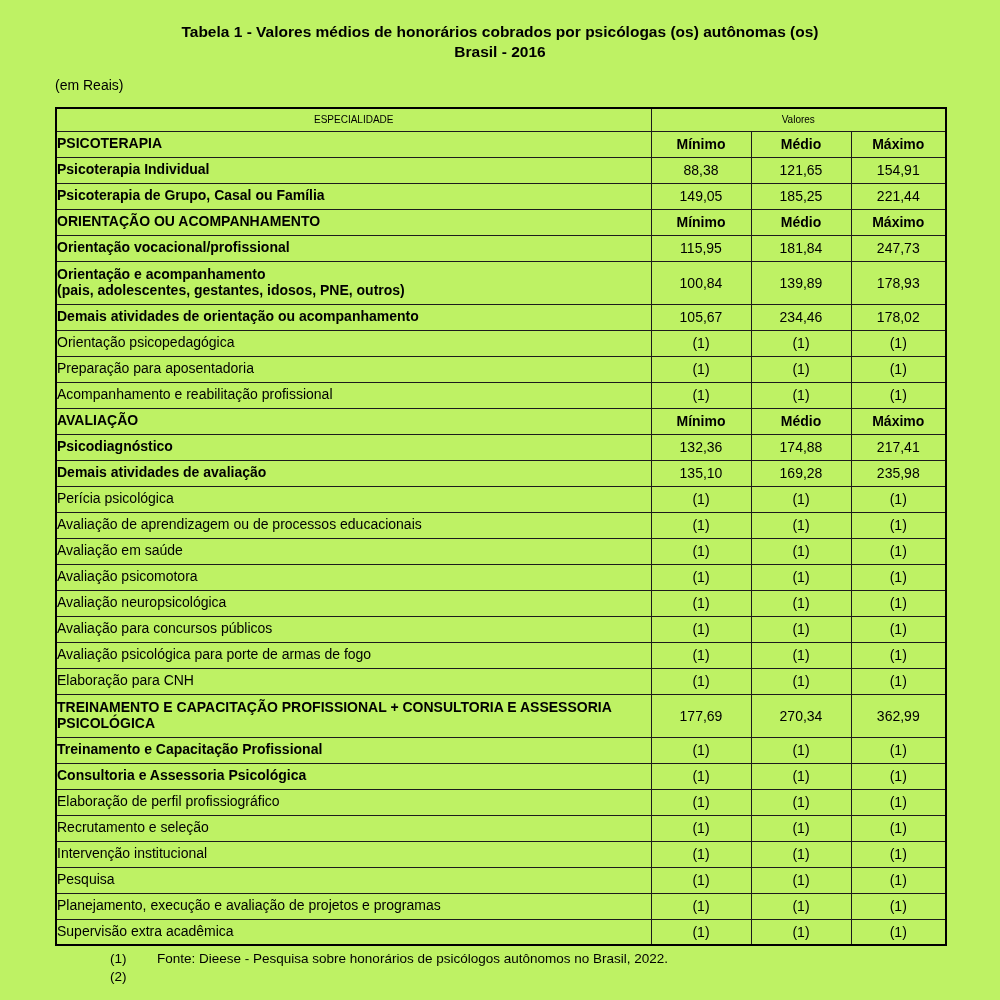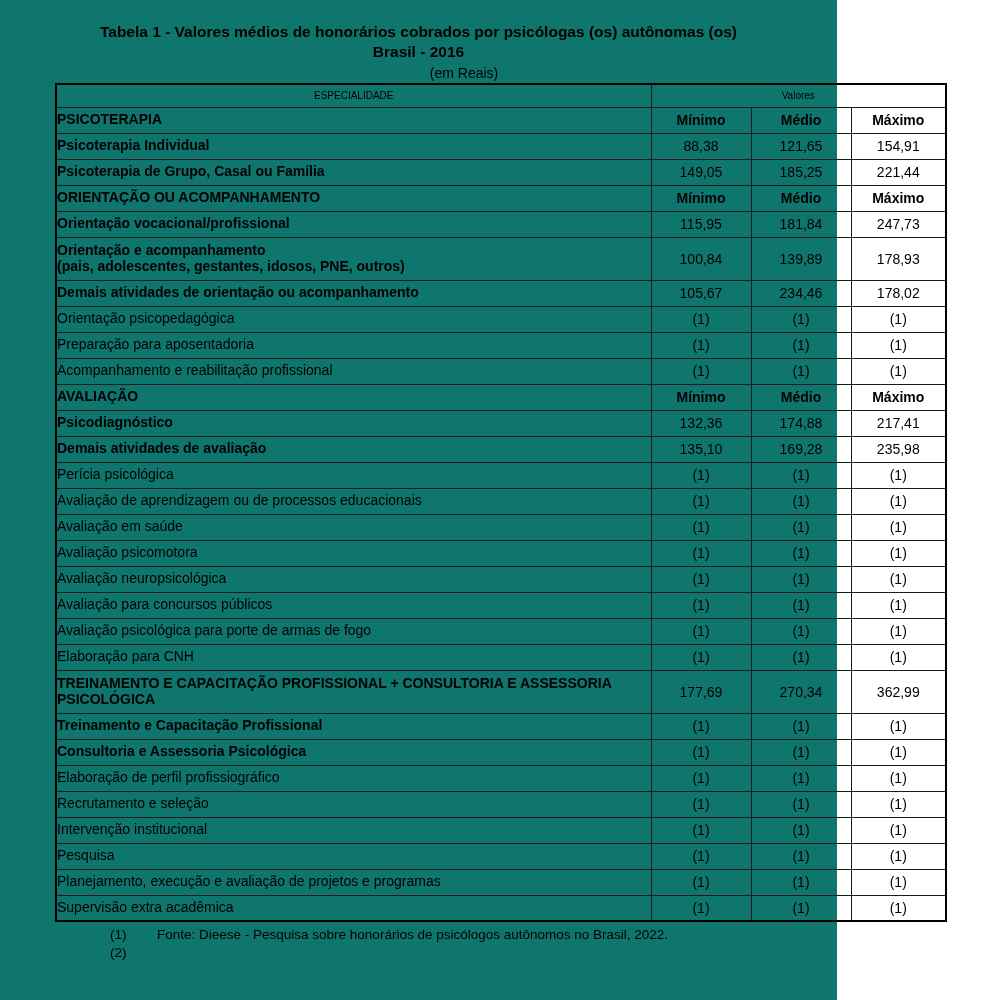--- a/index.html
+++ b/index.html
@@ -1,26 +1,26 @@
 <!DOCTYPE html>
 <html><head>
 <meta charset="utf-8">
 <style>
   html,body{margin:0;padding:0;background:#fff;}
   body{
     width:1000px;height:1000px;overflow:hidden;
     font-family:"Liberation Sans",sans-serif;color:#000;
     -webkit-font-smoothing:antialiased;
   }
-  .page{width:837px;height:1000px;position:relative;background:#0f766e;}
+  .page{width:1000px;height:1000px;position:relative;background:#bef264;}
 
   .title-block{padding-top:22px;text-align:center;font-weight:bold;font-size:15.5px;line-height:20px;}
 
   .unit-note{
-    width:890px;margin:0 55px;text-align:center;
+    width:890px;margin:12px 55px;text-align:left;
     font-size:14px;line-height:18px;padding:2px 72px 1px 0;
     box-sizing:border-box;
   }
 
   table.fees{
     margin-left:55px;width:890px;table-layout:fixed;
     border-collapse:collapse;border:2px solid #000;
     font-size:14px;
   }
   table.fees th,table.fees td{

